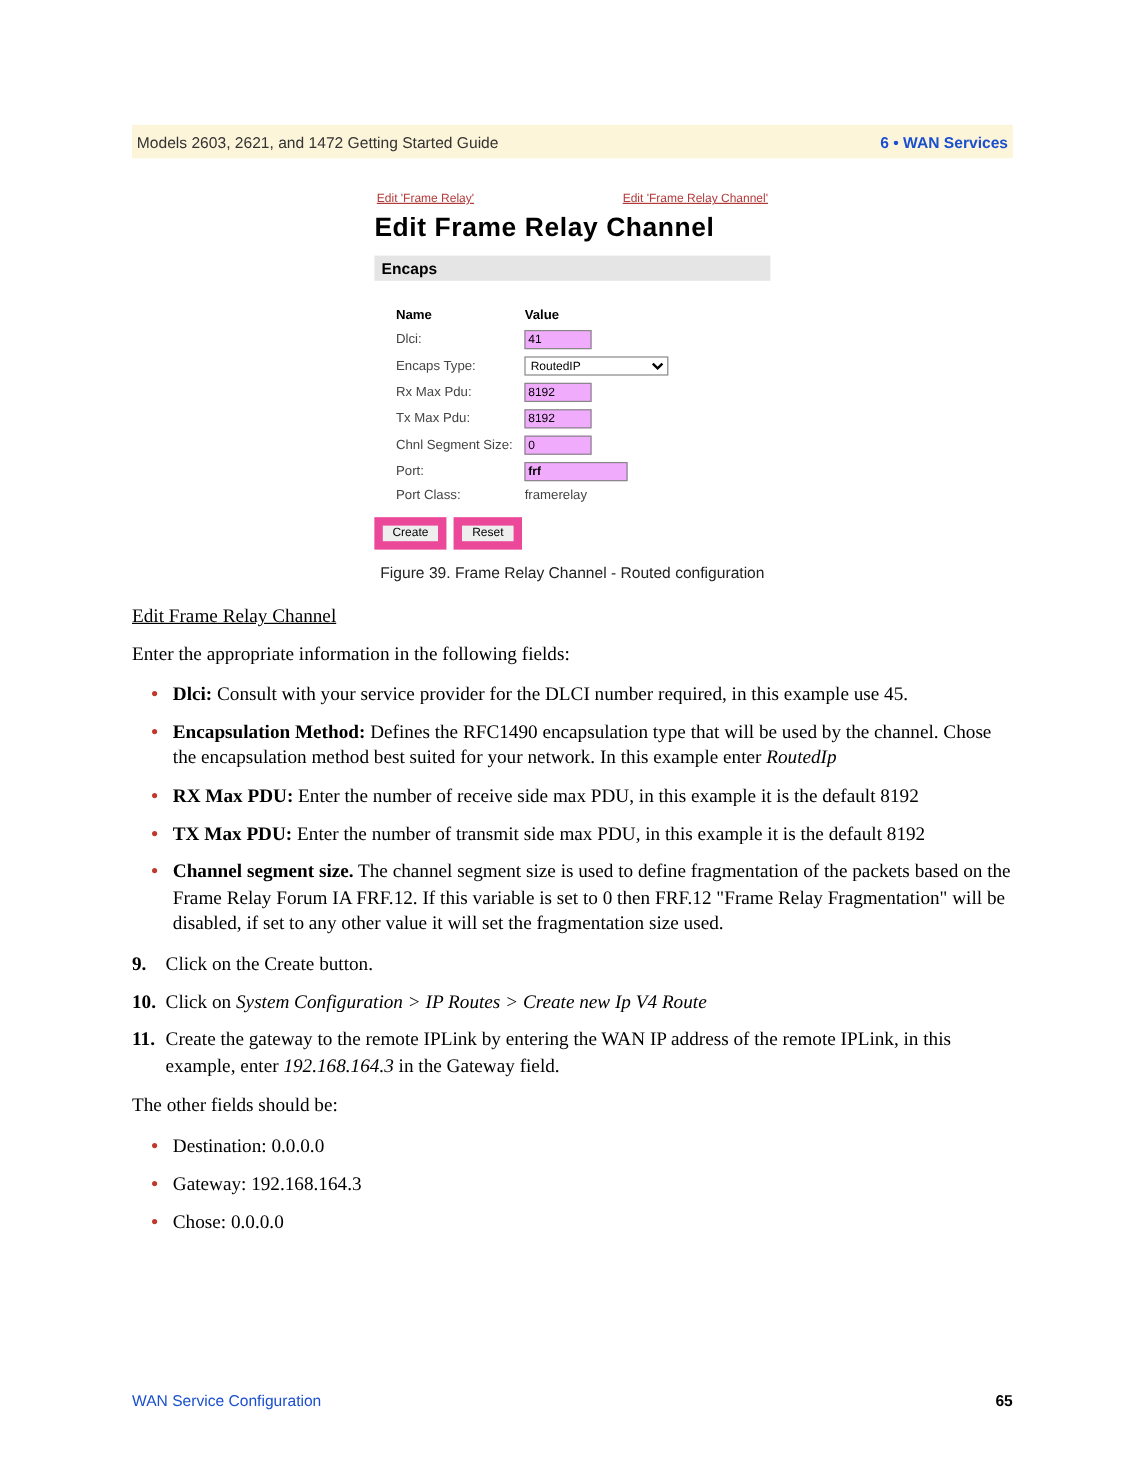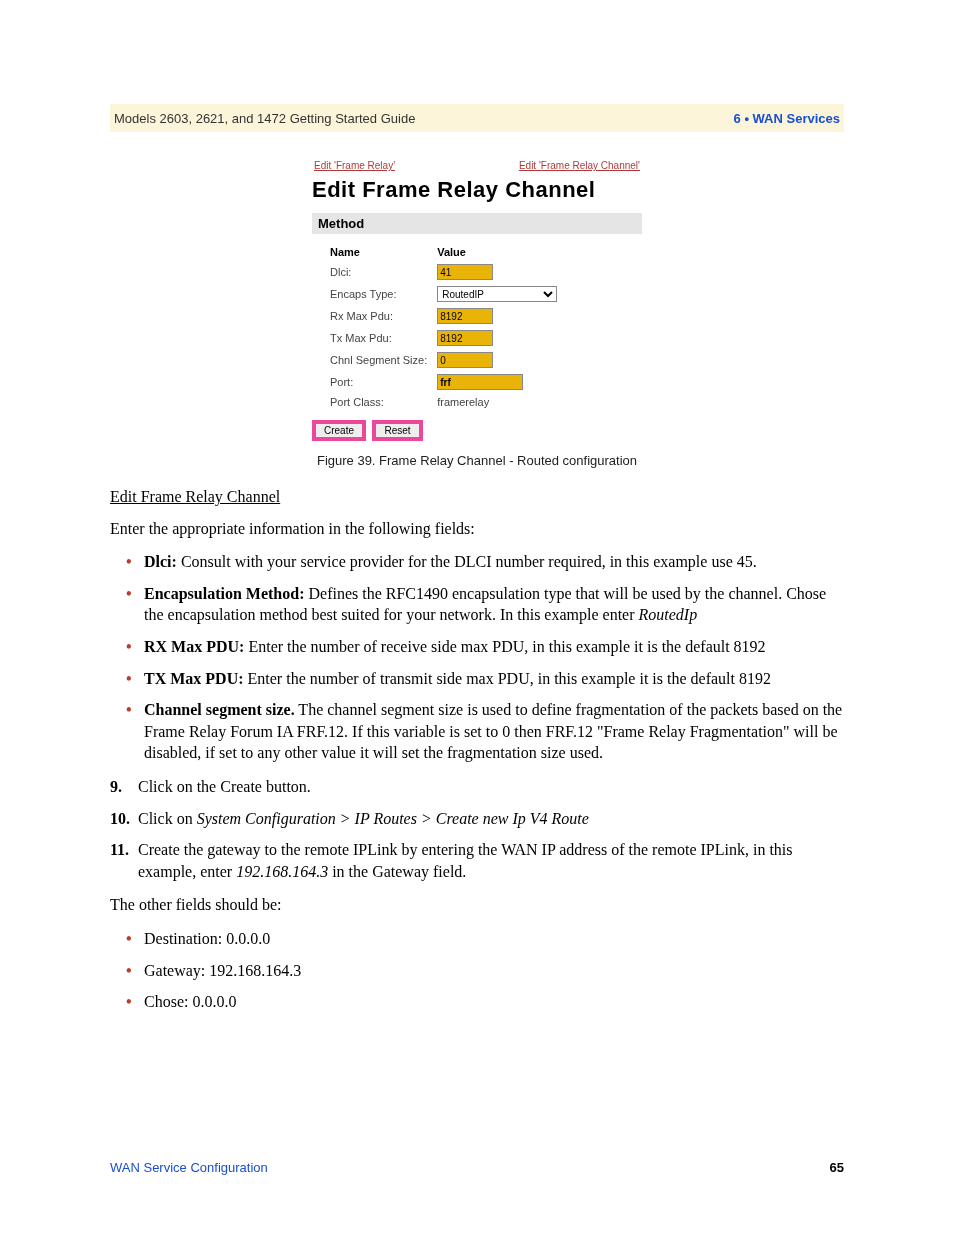--- a/index.html
+++ b/index.html
@@ -51,44 +51,44 @@
   }
   .opt-bar {
     background: #e5e5e5;
     font-weight: bold;
     font-size: 13px;
     padding: 3px 6px;
   }
   .opt-table {
     font-size: 11px;
     color: #444;
-    margin: 8px 0 8px 12px;
+    margin: 19px 0 8px 12px;
   }
   .opt-table td { padding: 2px 4px; vertical-align: middle; }
   .opt-table .hdr td { font-weight: bold; color:#000; }
   .inp {
     font-family: Arial, Helvetica, sans-serif;
     font-size: 10px;
     border: 1px solid #888;
-    background: #eab308;
+    background: #f0abfc;
     padding: 0 2px;
     height: 14px;
     box-sizing: content-box;
   }
   .sel {
     font-family: Arial, Helvetica, sans-serif;
     font-size: 10px;
     border: 1px solid #888;
     background: #fff;
     height: 16px;
   }
   .btn {
     font-family: Arial, Helvetica, sans-serif;
     font-size: 10px;
-    border: 4px solid #ec4899;
+    border: 7px solid #ec4899;
     background: #eee;
     padding: 1px 8px;
     margin-right: 2px;
   }
   .caption {
     text-align: center;
     font-family: Arial, Helvetica, sans-serif;
     font-size: 13px;
     color: #222;
     margin: 12px 0 18px 0;
@@ -142,21 +142,21 @@
     <span class="left">Models 2603, 2621, and 1472 Getting Started Guide</span>
     <span class="right">6 • WAN Services</span>
   </div>
 
   <div class="figure-wrap">
     <div class="crumbs">
       <span>Edit 'Frame Relay'</span>
       <span>Edit 'Frame Relay Channel'</span>
     </div>
     <div class="fig-title">Edit Frame Relay Channel</div>
-    <div class="opt-bar">Method</div>
+    <div class="opt-bar">Encaps</div>
 
     <table class="opt-table">
       <tbody>
           <tr class="hdr">
         <td>Name</td>
         <td>Value</td>
       </tr>
       <tr>
         <td>Dlci:</td>
         <td><input class="inp" style="width: 50px;" value="41"></td>

